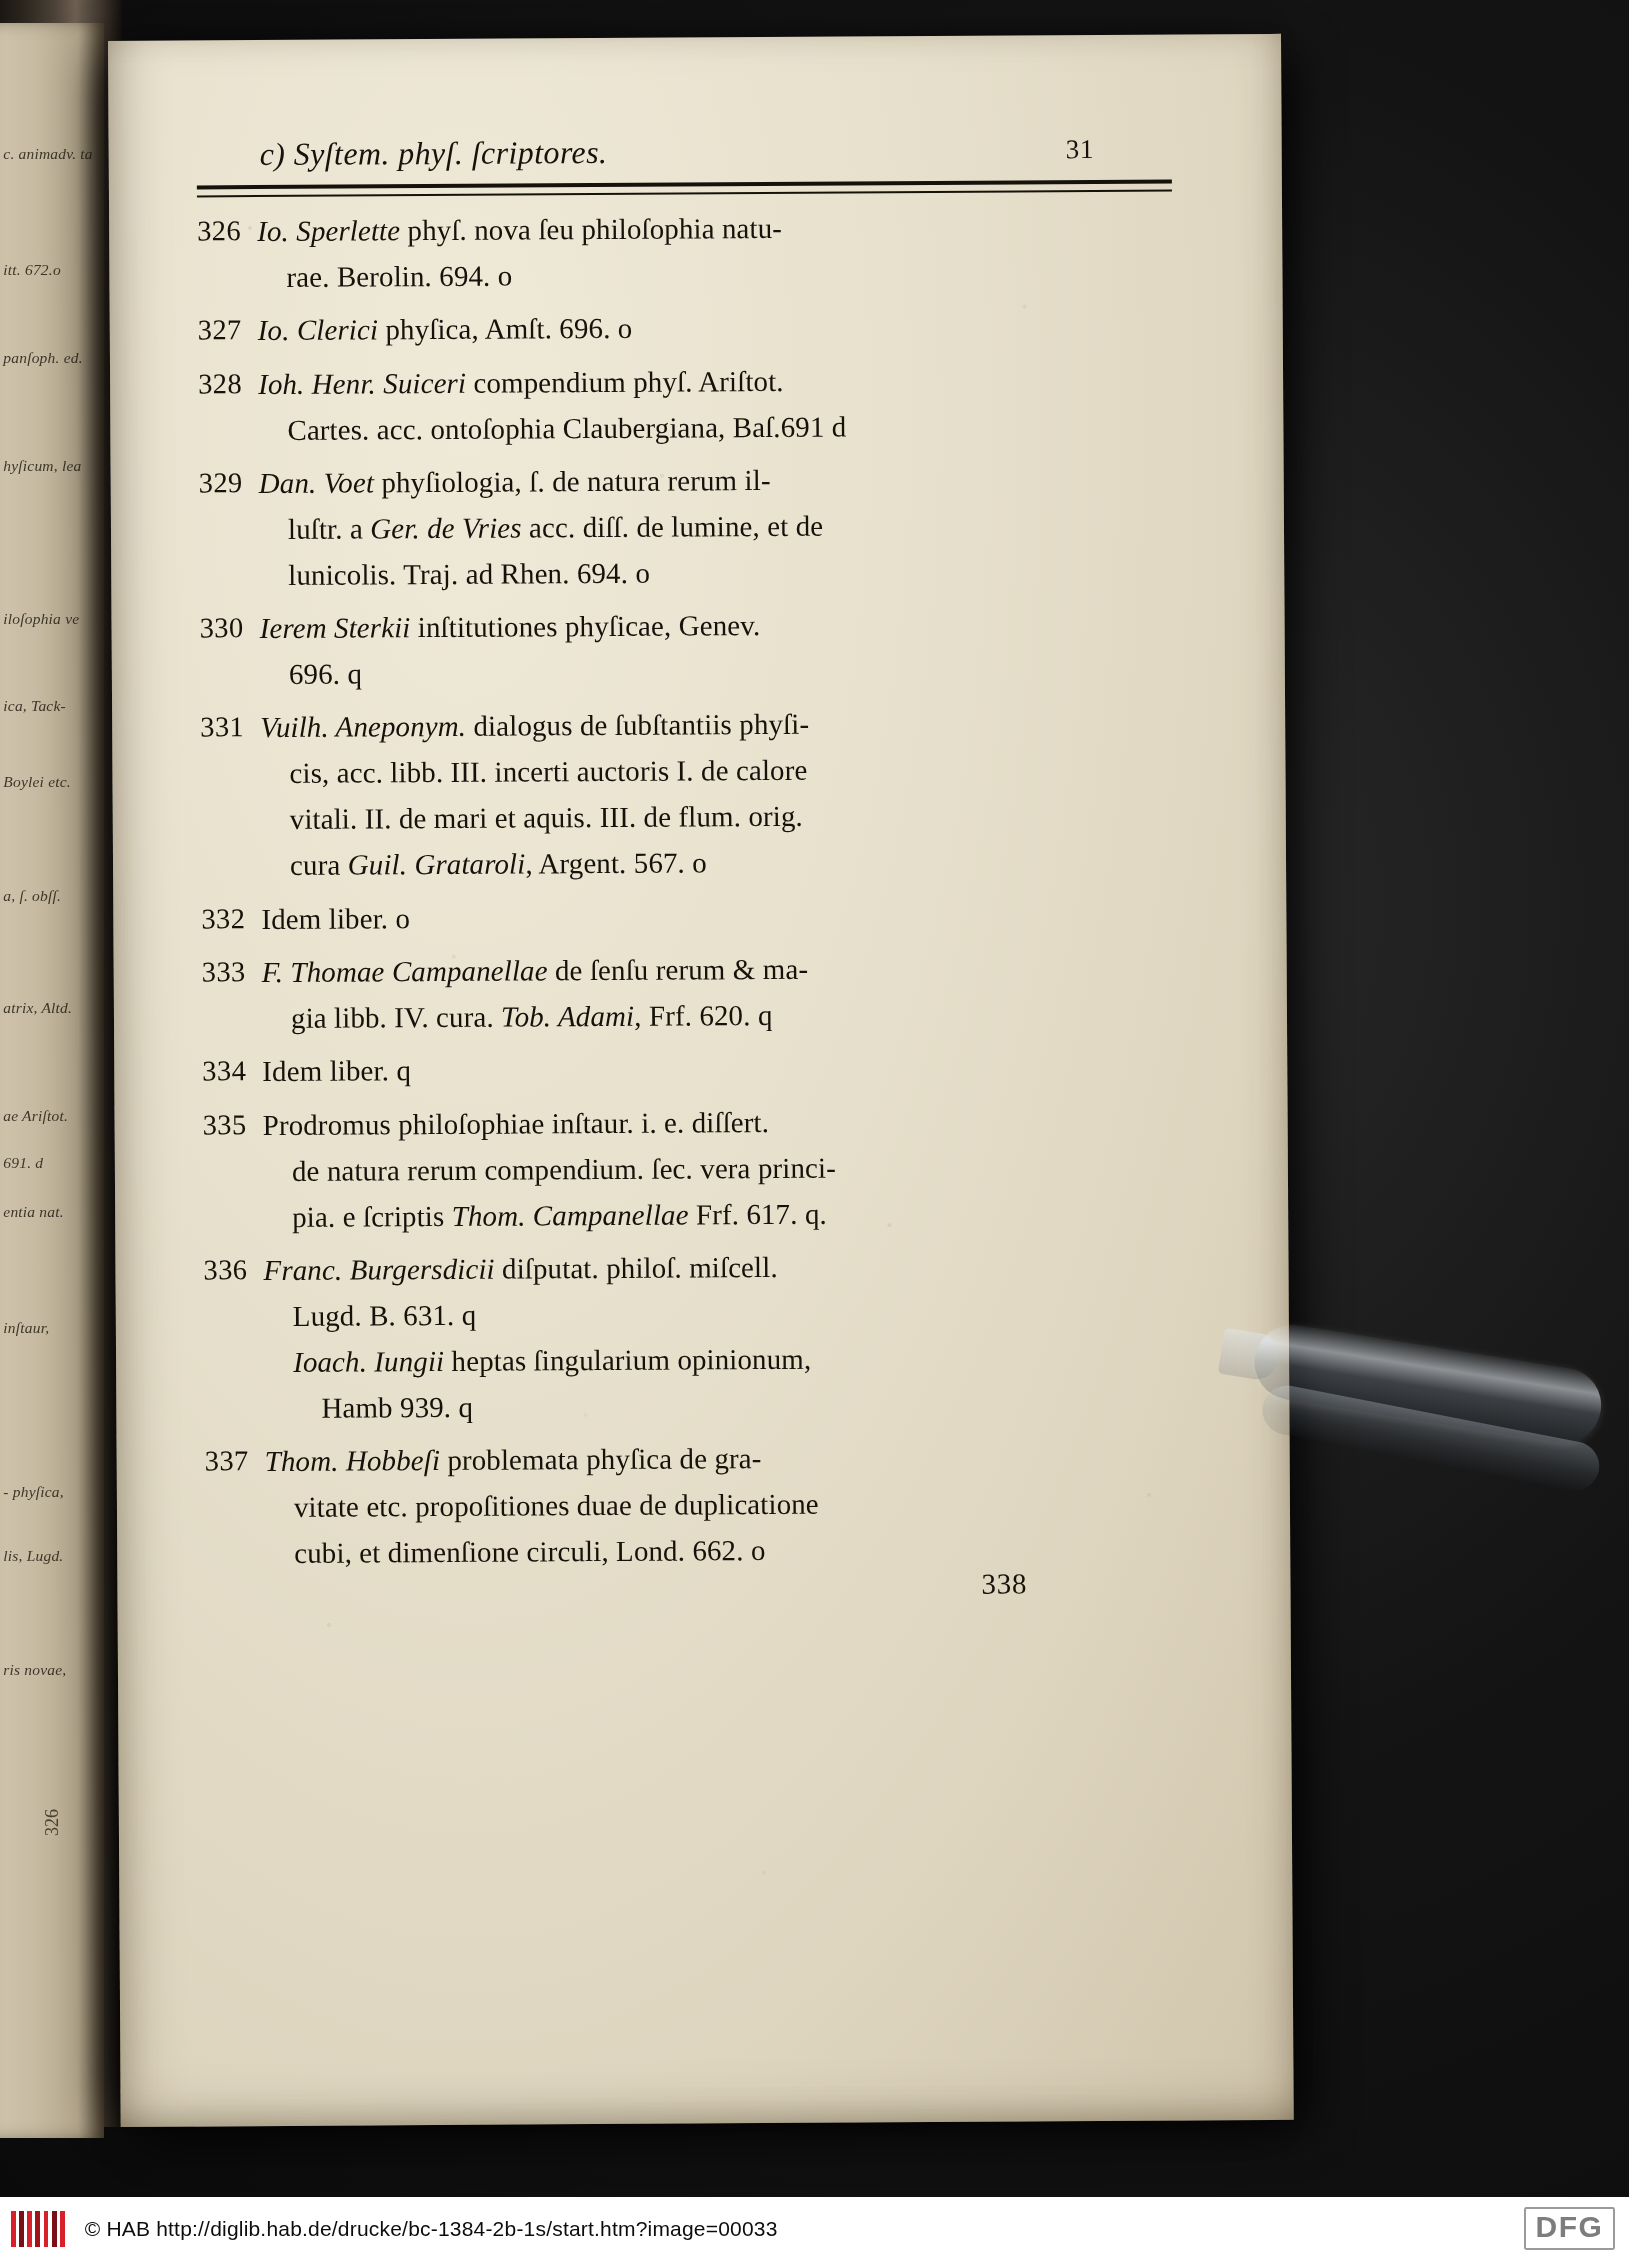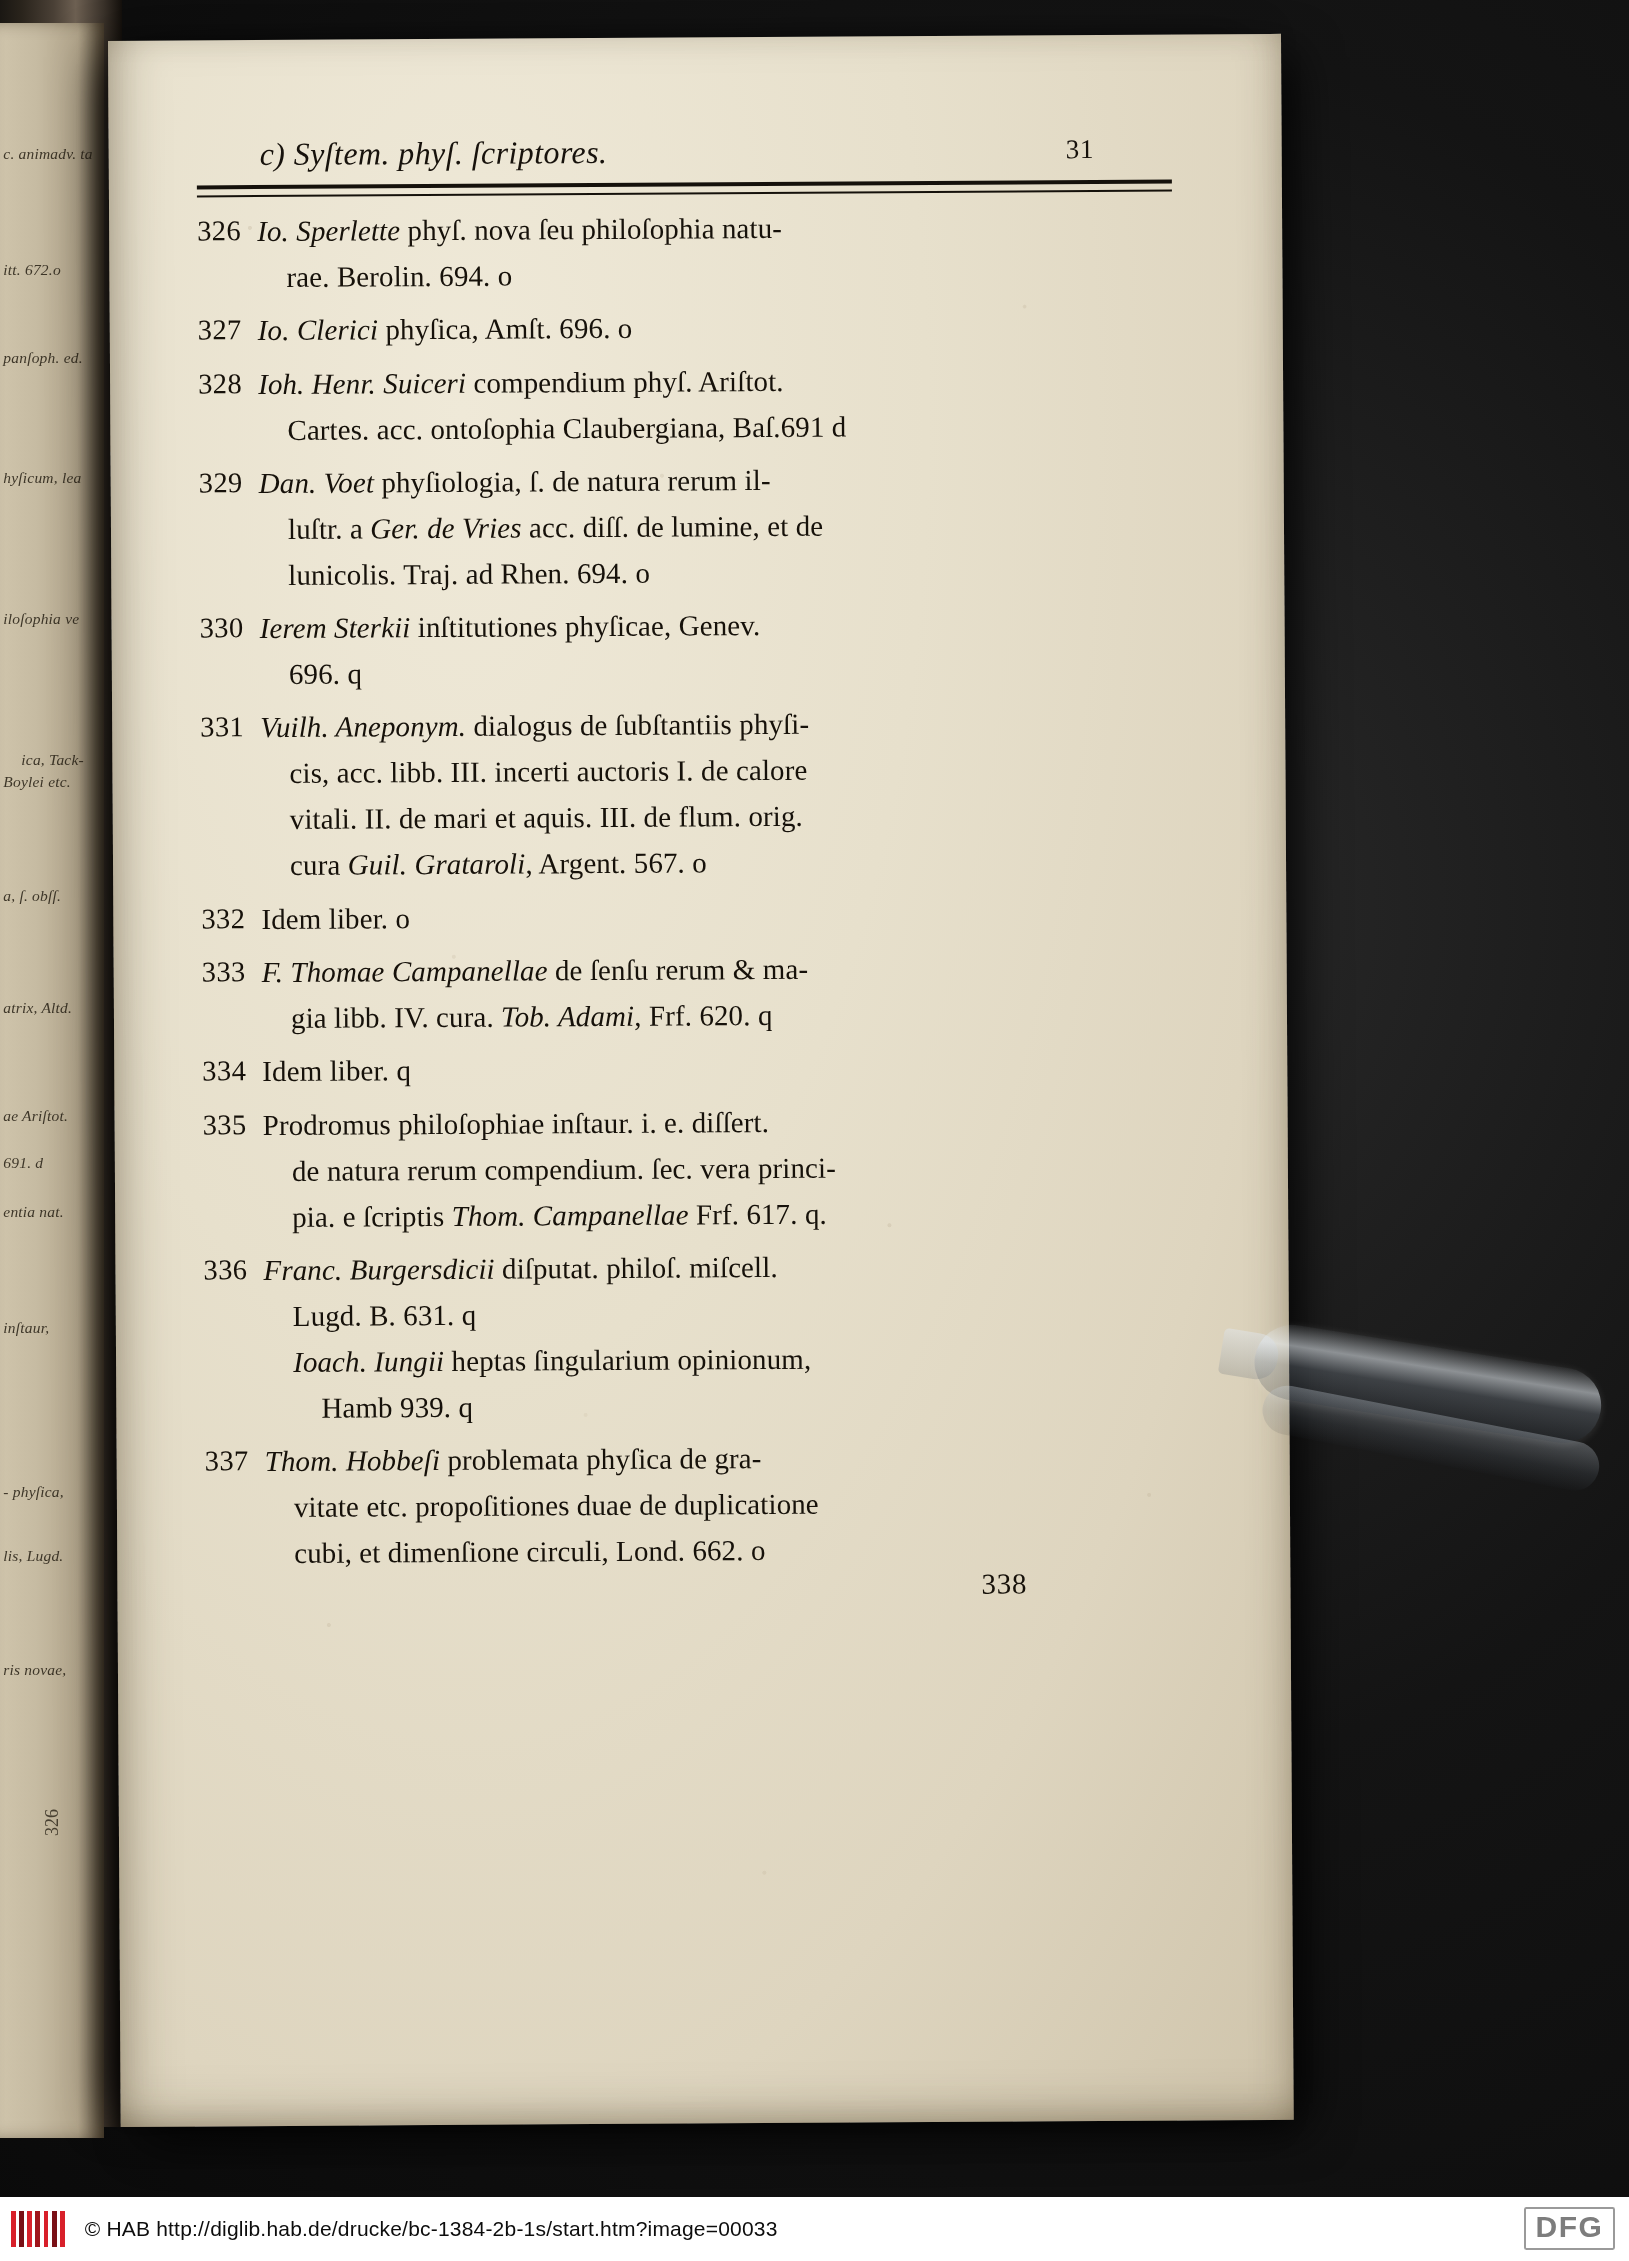--- a/index.html
+++ b/index.html
@@ -285,23 +285,23 @@
 </head>
 <body>
 
 <div id="scan-background"></div>
 
 <div id="book-gutter">
   <div id="left-page">
       <div class="lp-line" style="top: 122px;">c. animadv. ta</div>
       <div class="lp-line" style="top: 238px;">itt. 672.o</div>
       <div class="lp-line" style="top: 326px;">panſoph. ed.</div>
-      <div class="lp-line" style="top: 434px; margin-top: 12px;">hyſicum,  lea</div>
+      <div class="lp-line" style="top: 434px;">hyſicum,  lea</div>
       <div class="lp-line" style="top: 587px;">iloſophia ve</div>
-      <div class="lp-line" style="top: 728px; margin-left: 18px;">ica, Tack-</div>
+      <div class="lp-line" style="top: 674px;">ica, Tack-</div>
       <div class="lp-line" style="top: 750px;">Boylei etc.</div>
       <div class="lp-line" style="top: 864px;">a, ſ. obſſ.</div>
       <div class="lp-line" style="top: 976px;">atrix, Altd.</div>
       <div class="lp-line" style="top: 1084px;">ae Ariſtot.</div>
       <div class="lp-line" style="top: 1131px;">691. d</div>
       <div class="lp-line" style="top: 1180px;">entia nat.</div>
       <div class="lp-line" style="top: 1296px;">inſtaur,</div>
       <div class="lp-line" style="top: 1460px;">- phyſica,</div>
       <div class="lp-line" style="top: 1524px;">lis, Lugd.</div>
       <div class="lp-line" style="top: 1638px;">ris novae,</div>

